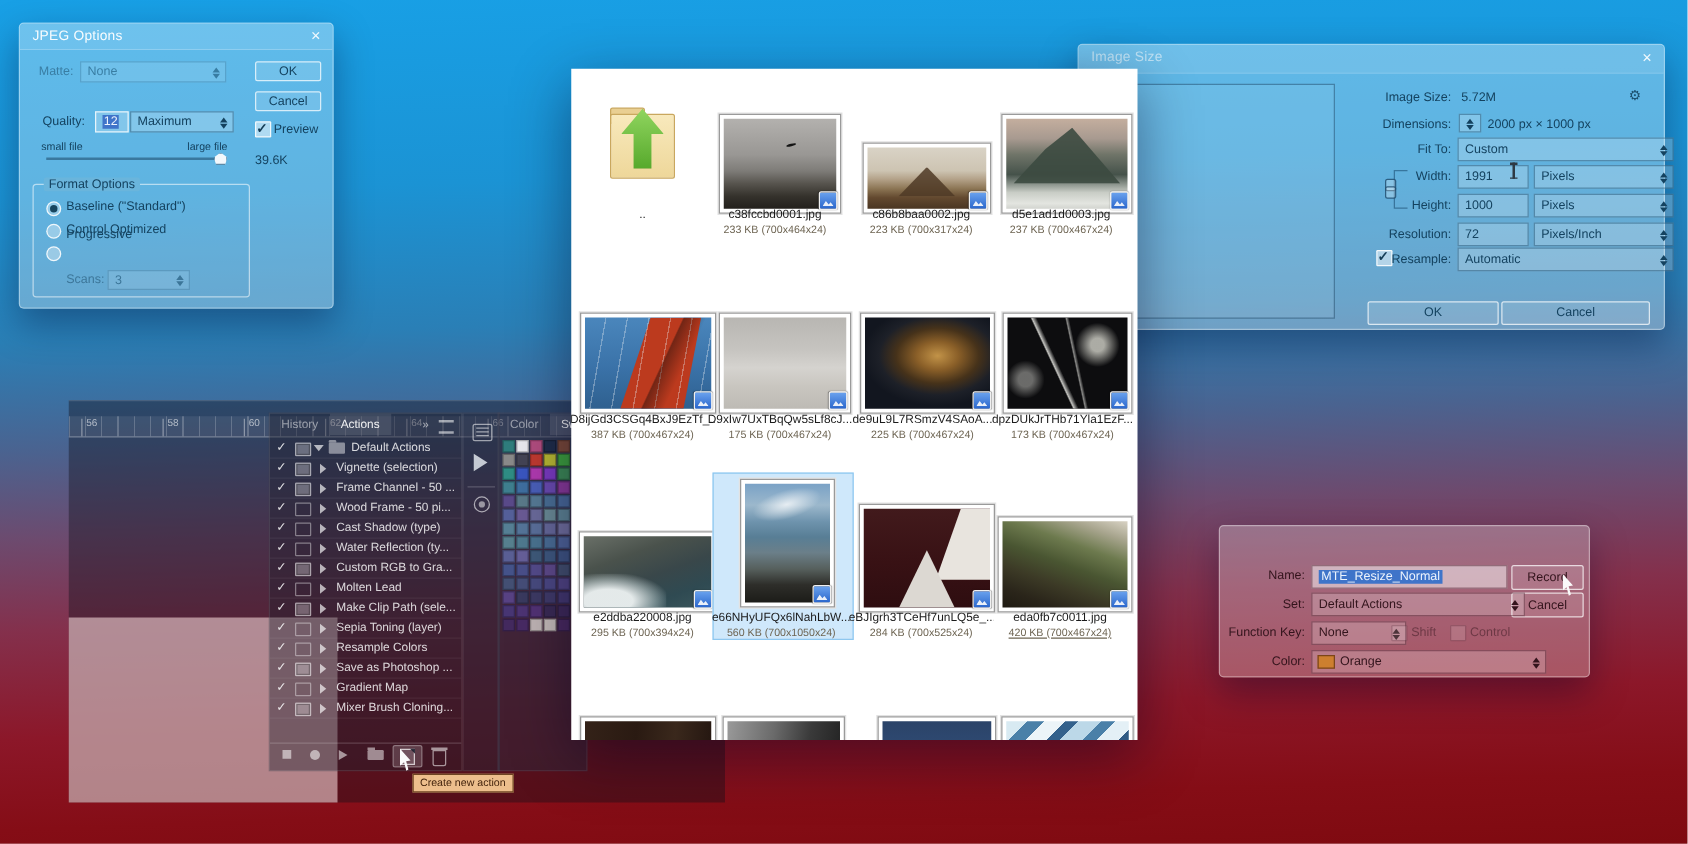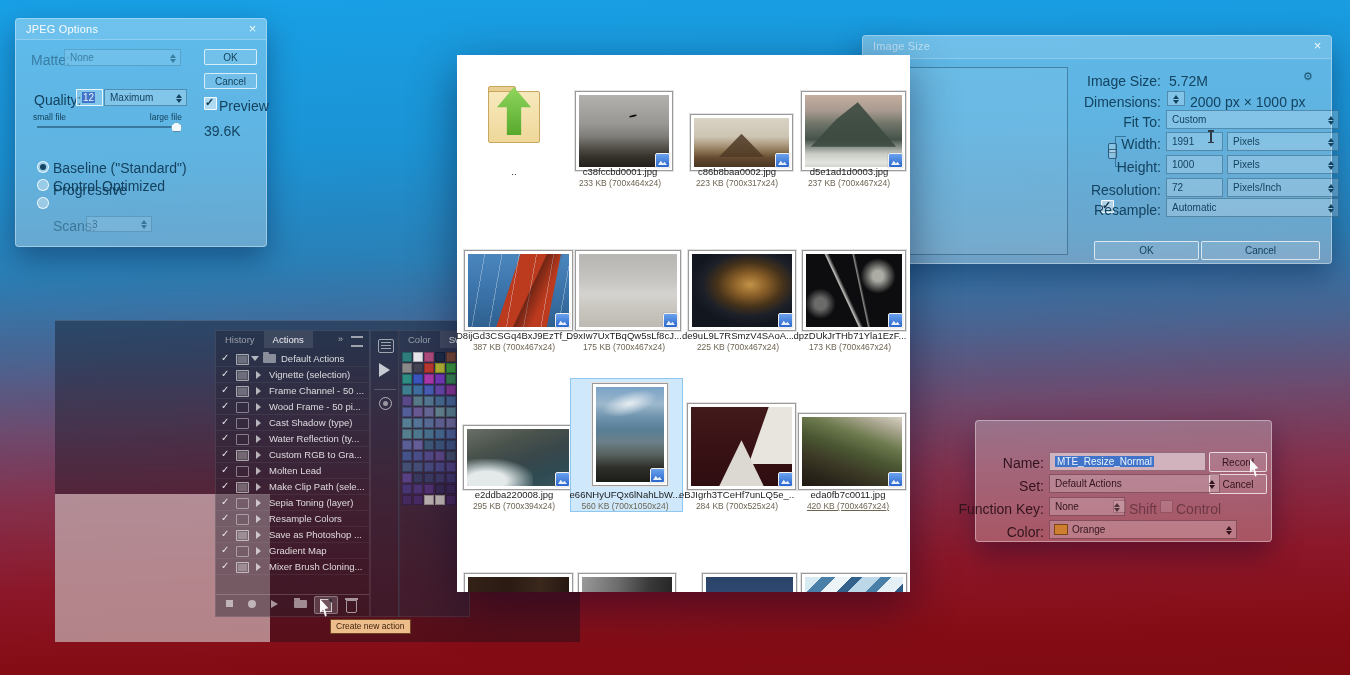--- a/index.html
+++ b/index.html
@@ -6,21 +6,21 @@
   body{width:1350px;height:675px;position:relative;overflow:hidden;
     font-family:"Liberation Sans",sans-serif;
     background:linear-gradient(178deg,#18a0e6 0%,#1b93d4 22%,#2a7fb6 38%,#4a6390 50%,#6d4a6e 60%,#84304c 70%,#8c1729 82%,#850d16 92%,#7f0a10 100%);}
   
   .glass{position:absolute;background:rgba(255,255,255,.30);border:1px solid rgba(255,255,255,.38);border-radius:4px;box-shadow:0 12px 30px rgba(0,0,40,.35)}
   .tbar{position:absolute;left:0;top:0;right:0;height:20px;background:rgba(255,255,255,.10);border-bottom:1px solid rgba(255,255,255,.22);border-radius:4px 4px 0 0}
   .tbar .t{position:absolute;left:10px;top:4px;font-size:11px;color:rgba(255,255,255,.95);letter-spacing:.2px}
   .tbar .t.dim{color:rgba(255,255,255,.55)}
   .close{position:absolute;right:6px;top:2px;width:15px;height:15px;color:rgba(255,255,255,.9);font-size:13px;line-height:15px;text-align:center}
   .close::after{content:"×"}
-  .lbl{position:absolute;font-size:14px;white-space:nowrap}
+  .lbl{position:absolute;font-size:10px;white-space:nowrap}
   .blue-ink{color:#14425f}.red-ink{color:#33141c}
   .btn{position:absolute;border:1px solid rgba(255,255,255,.72);background:rgba(255,255,255,.12);border-radius:2px;font-size:10px;display:flex;align-items:center;justify-content:center}
   .field,.dd{position:absolute;border:1px solid rgba(22,70,105,.45);background:rgba(255,255,255,.22);font-size:10px;display:flex;align-items:center;padding-left:5px}
   .dd{padding-right:14px}
   .na-bd{border-color:rgba(70,20,35,.45)!important}
   .dda{position:absolute;right:3px;top:50%;margin-top:-4px;width:7px;height:9px;color:inherit}
   .dda::before{content:"";position:absolute;left:0;top:0;border-left:3px solid transparent;border-right:3px solid transparent;border-bottom:4px solid currentColor}
   .dda::after{content:"";position:absolute;left:0;bottom:0;border-left:3px solid transparent;border-right:3px solid transparent;border-top:4px solid currentColor}
   .cb{position:absolute;width:11px;height:11px;border:1px solid rgba(255,255,255,.85);background:rgba(255,255,255,.5);border-radius:1px}
   .cb.checked::after{content:"✓";position:absolute;left:0px;top:-2px;font-size:11px;font-weight:bold;color:#143c55}
@@ -137,20 +137,42 @@
   #tooltip{position:absolute;left:330px;top:619px;padding:1px 5px 2px;background:rgba(250,205,150,.92);border:1px solid #6e4422;color:#43230c;font-size:8.5px;z-index:40;white-space:nowrap}
   .cursor{position:absolute;width:12px;height:18px;background:#fafafa;clip-path:polygon(0 0,0 76%,27% 60%,42% 98%,56% 92%,41% 55%,70% 52%);filter:drop-shadow(0 0 1px rgba(0,0,0,.9));z-index:50}
   #ibeam{position:absolute;left:1210px;top:130px;width:2px;height:13px;background:#2e3a44;z-index:20}
   #ibeam::before,#ibeam::after{content:"";position:absolute;left:-2px;width:6px;height:1.5px;background:#2e3a44}
   #ibeam::before{top:0}#ibeam::after{bottom:0}
 </style>
 </head>
 <body>
 
 <div id="ps-window">
+  <div id="ruler">
+    <div id="ruler-ticks" style="position:absolute;inset:0">
+        <div class="rtick" style="left: 10px;">
+          <span>56</span>
+        </div>
+        <div class="rtick" style="left: 75px;">
+          <span>58</span>
+        </div>
+        <div class="rtick" style="left: 140px;">
+          <span>60</span>
+        </div>
+        <div class="rtick" style="left: 205px;">
+          <span>62</span>
+        </div>
+        <div class="rtick" style="left: 270px;">
+          <span>64</span>
+        </div>
+        <div class="rtick" style="left: 335px;">
+          <span>66</span>
+        </div>
+      </div>
+  </div>
   <div id="canvas-doc"></div>
 </div>
 
 <div id="actions-panel">
   <div class="ptabs">
     <div class="ptab">History</div>
     <div class="ptab active">Actions</div>
   </div>
   <div class="pt-arrows">»</div>
   <div class="pt-menu"></div>
@@ -416,20 +438,23 @@
       <span>Maximum</span>
       <span class="dda"></span>
     </div>
   <span class="lbl blue-ink" style="left:17px;top:93px;font-size:8.5px">small file</span>
   <span class="lbl blue-ink" style="right:84px;top:93px;font-size:8.5px">large file</span>
   <div class="slider-track" style="left:21px;top:107px;width:144px"></div>
   <div class="slider-handle" style="left:155px;top:103px"></div>
   <div class="cb checked" style="left:188px;top:78px"></div>
   <span class="lbl blue-ink" style="left:203px;top:79px">Preview</span>
   <span class="lbl blue-ink" style="left:188px;top:104px">39.6K</span>
+  <div class="group" style="left:10px;top:128px;width:172px;height:89px">
+    <span class="group-label">Format Options</span>
+  </div>
   <div id="format-radios">
       <div class="radio on" style="left: 21px; top: 142px;"></div>
       <div class="lbl blue-ink" style="left: 37px; top: 141px;">Baseline ("Standard")</div>
       <div class="radio" style="left: 21px; top: 160px;"></div>
       <div class="lbl blue-ink" style="left: 37px; top: 159px;">Control Optimized</div>
       <div class="radio" style="left: 21px; top: 178px;"></div>
       <div class="lbl blue-ink" style="left: 37px; top: 163px;">Progressive</div>
     </div>
   <div class="dis">
     <span class="lbl blue-ink" style="left:37px;top:199px">Scans:</span>

